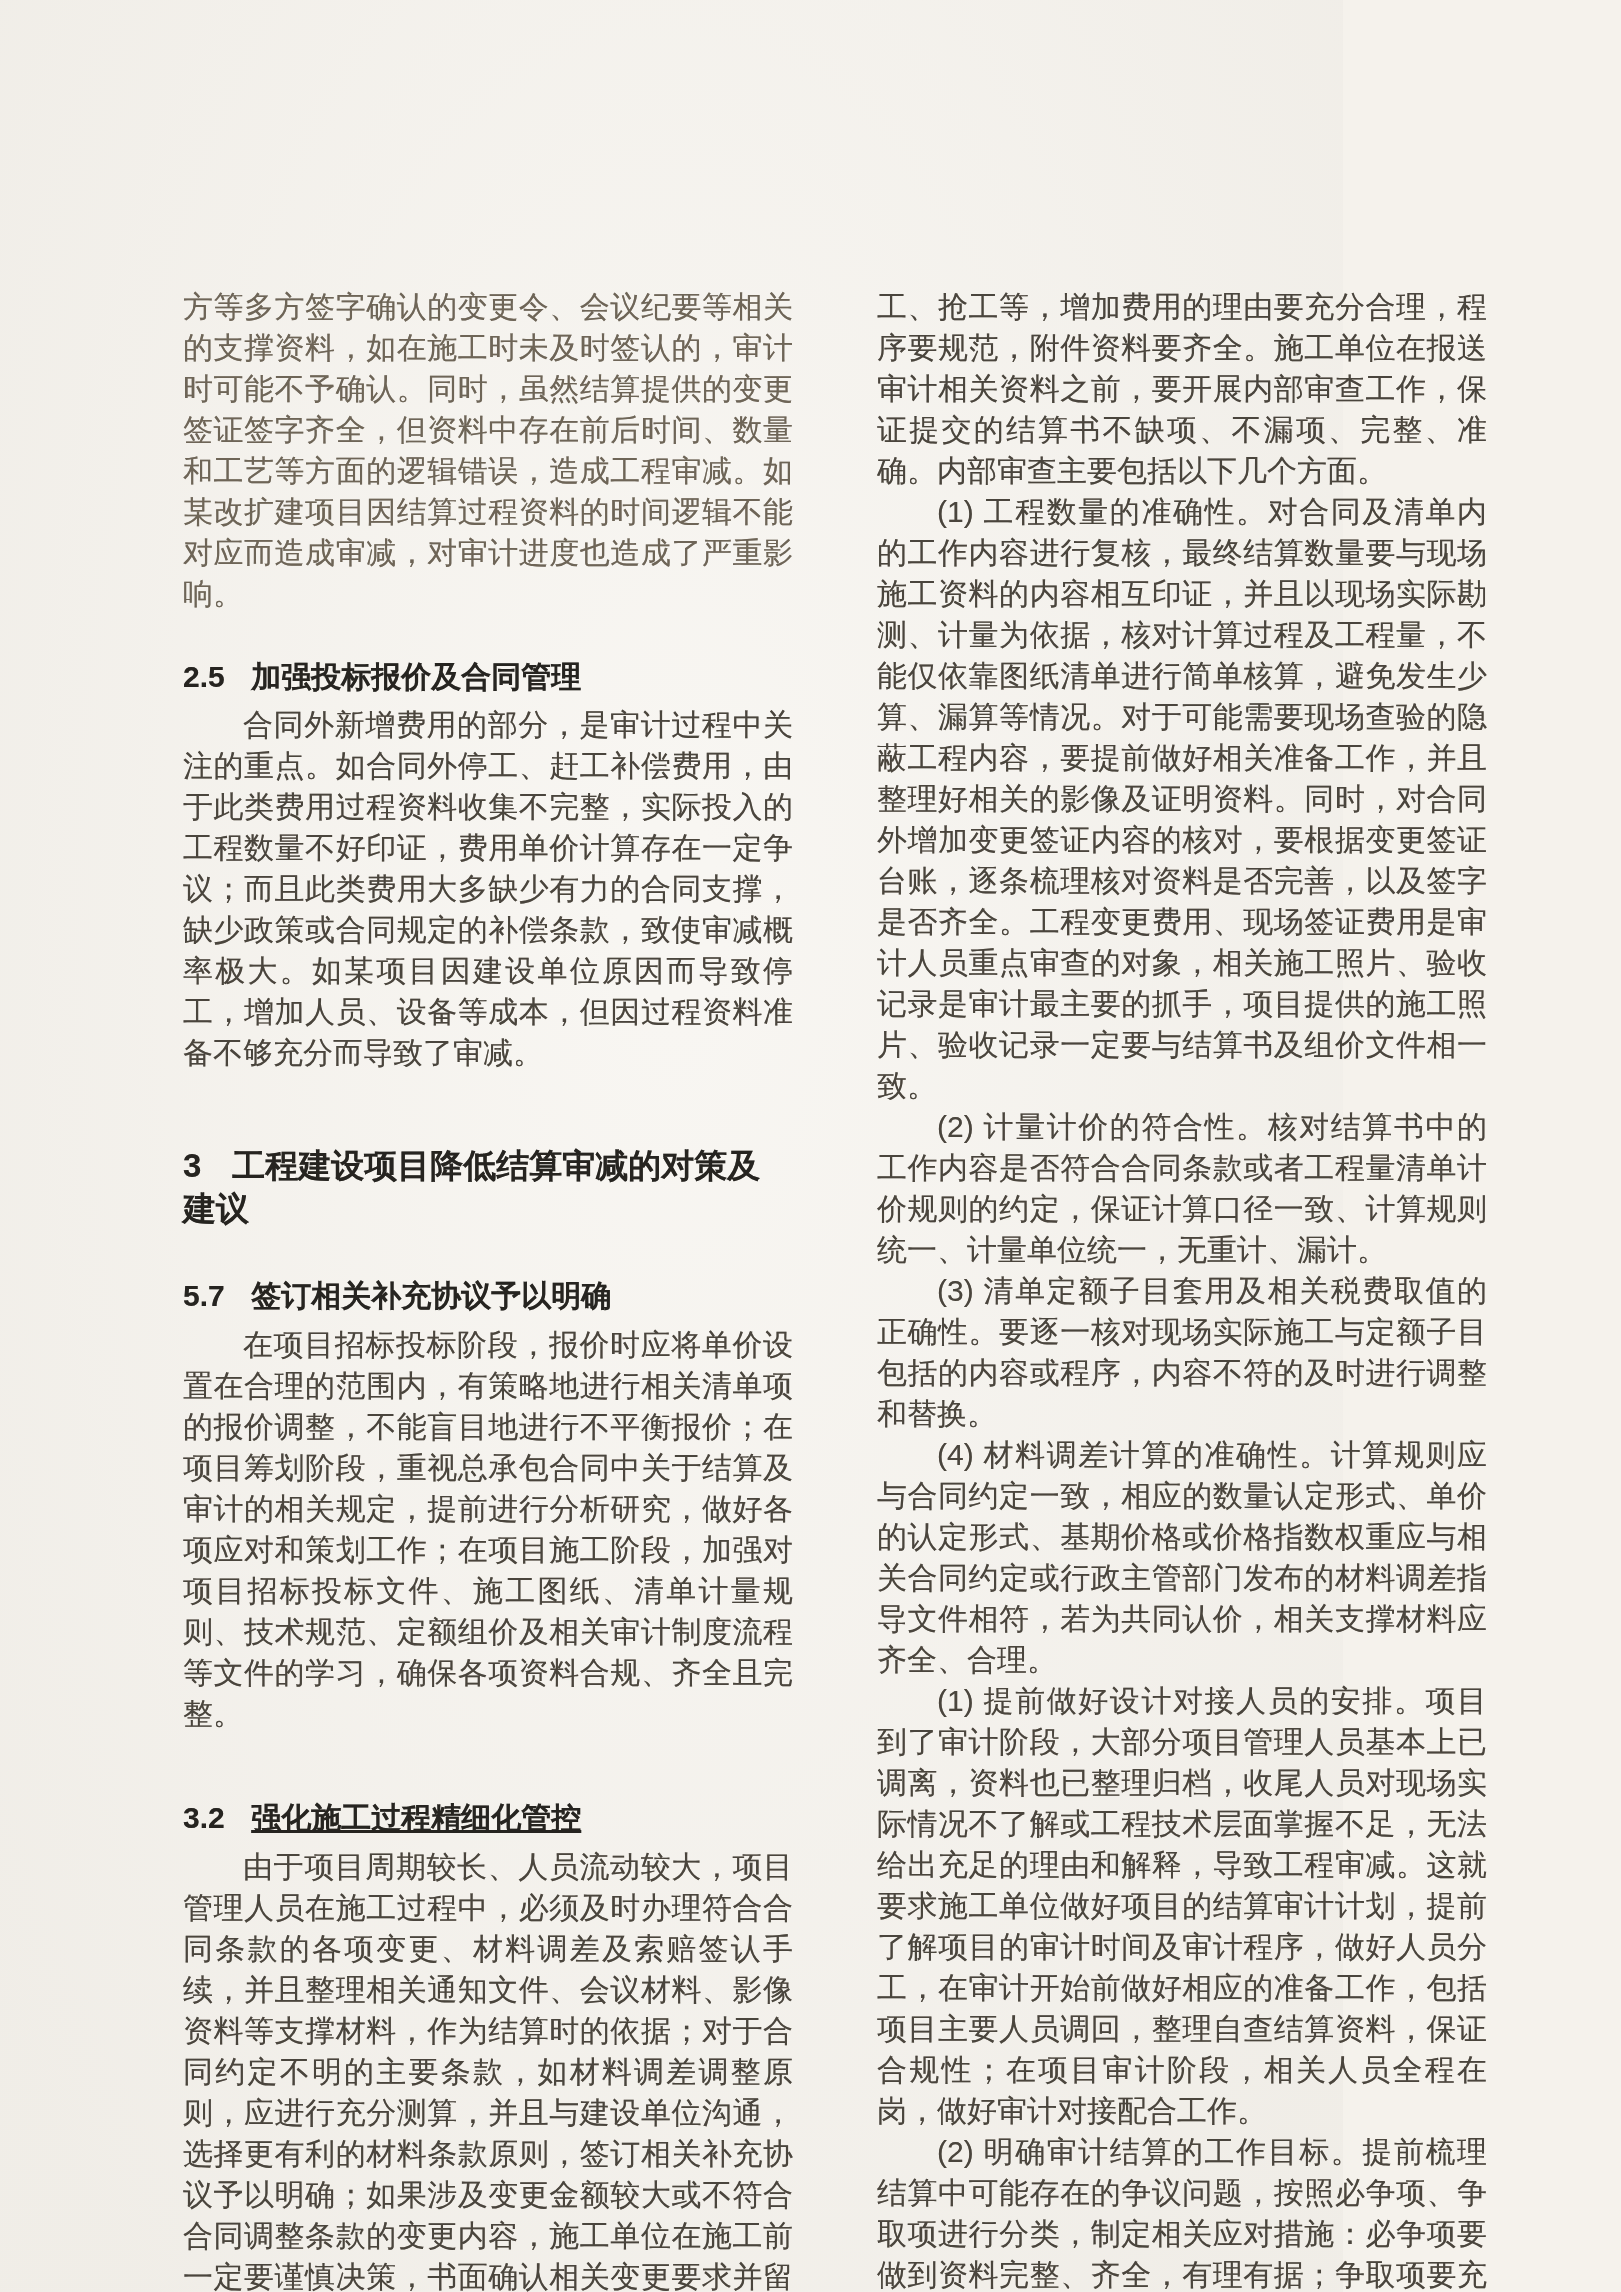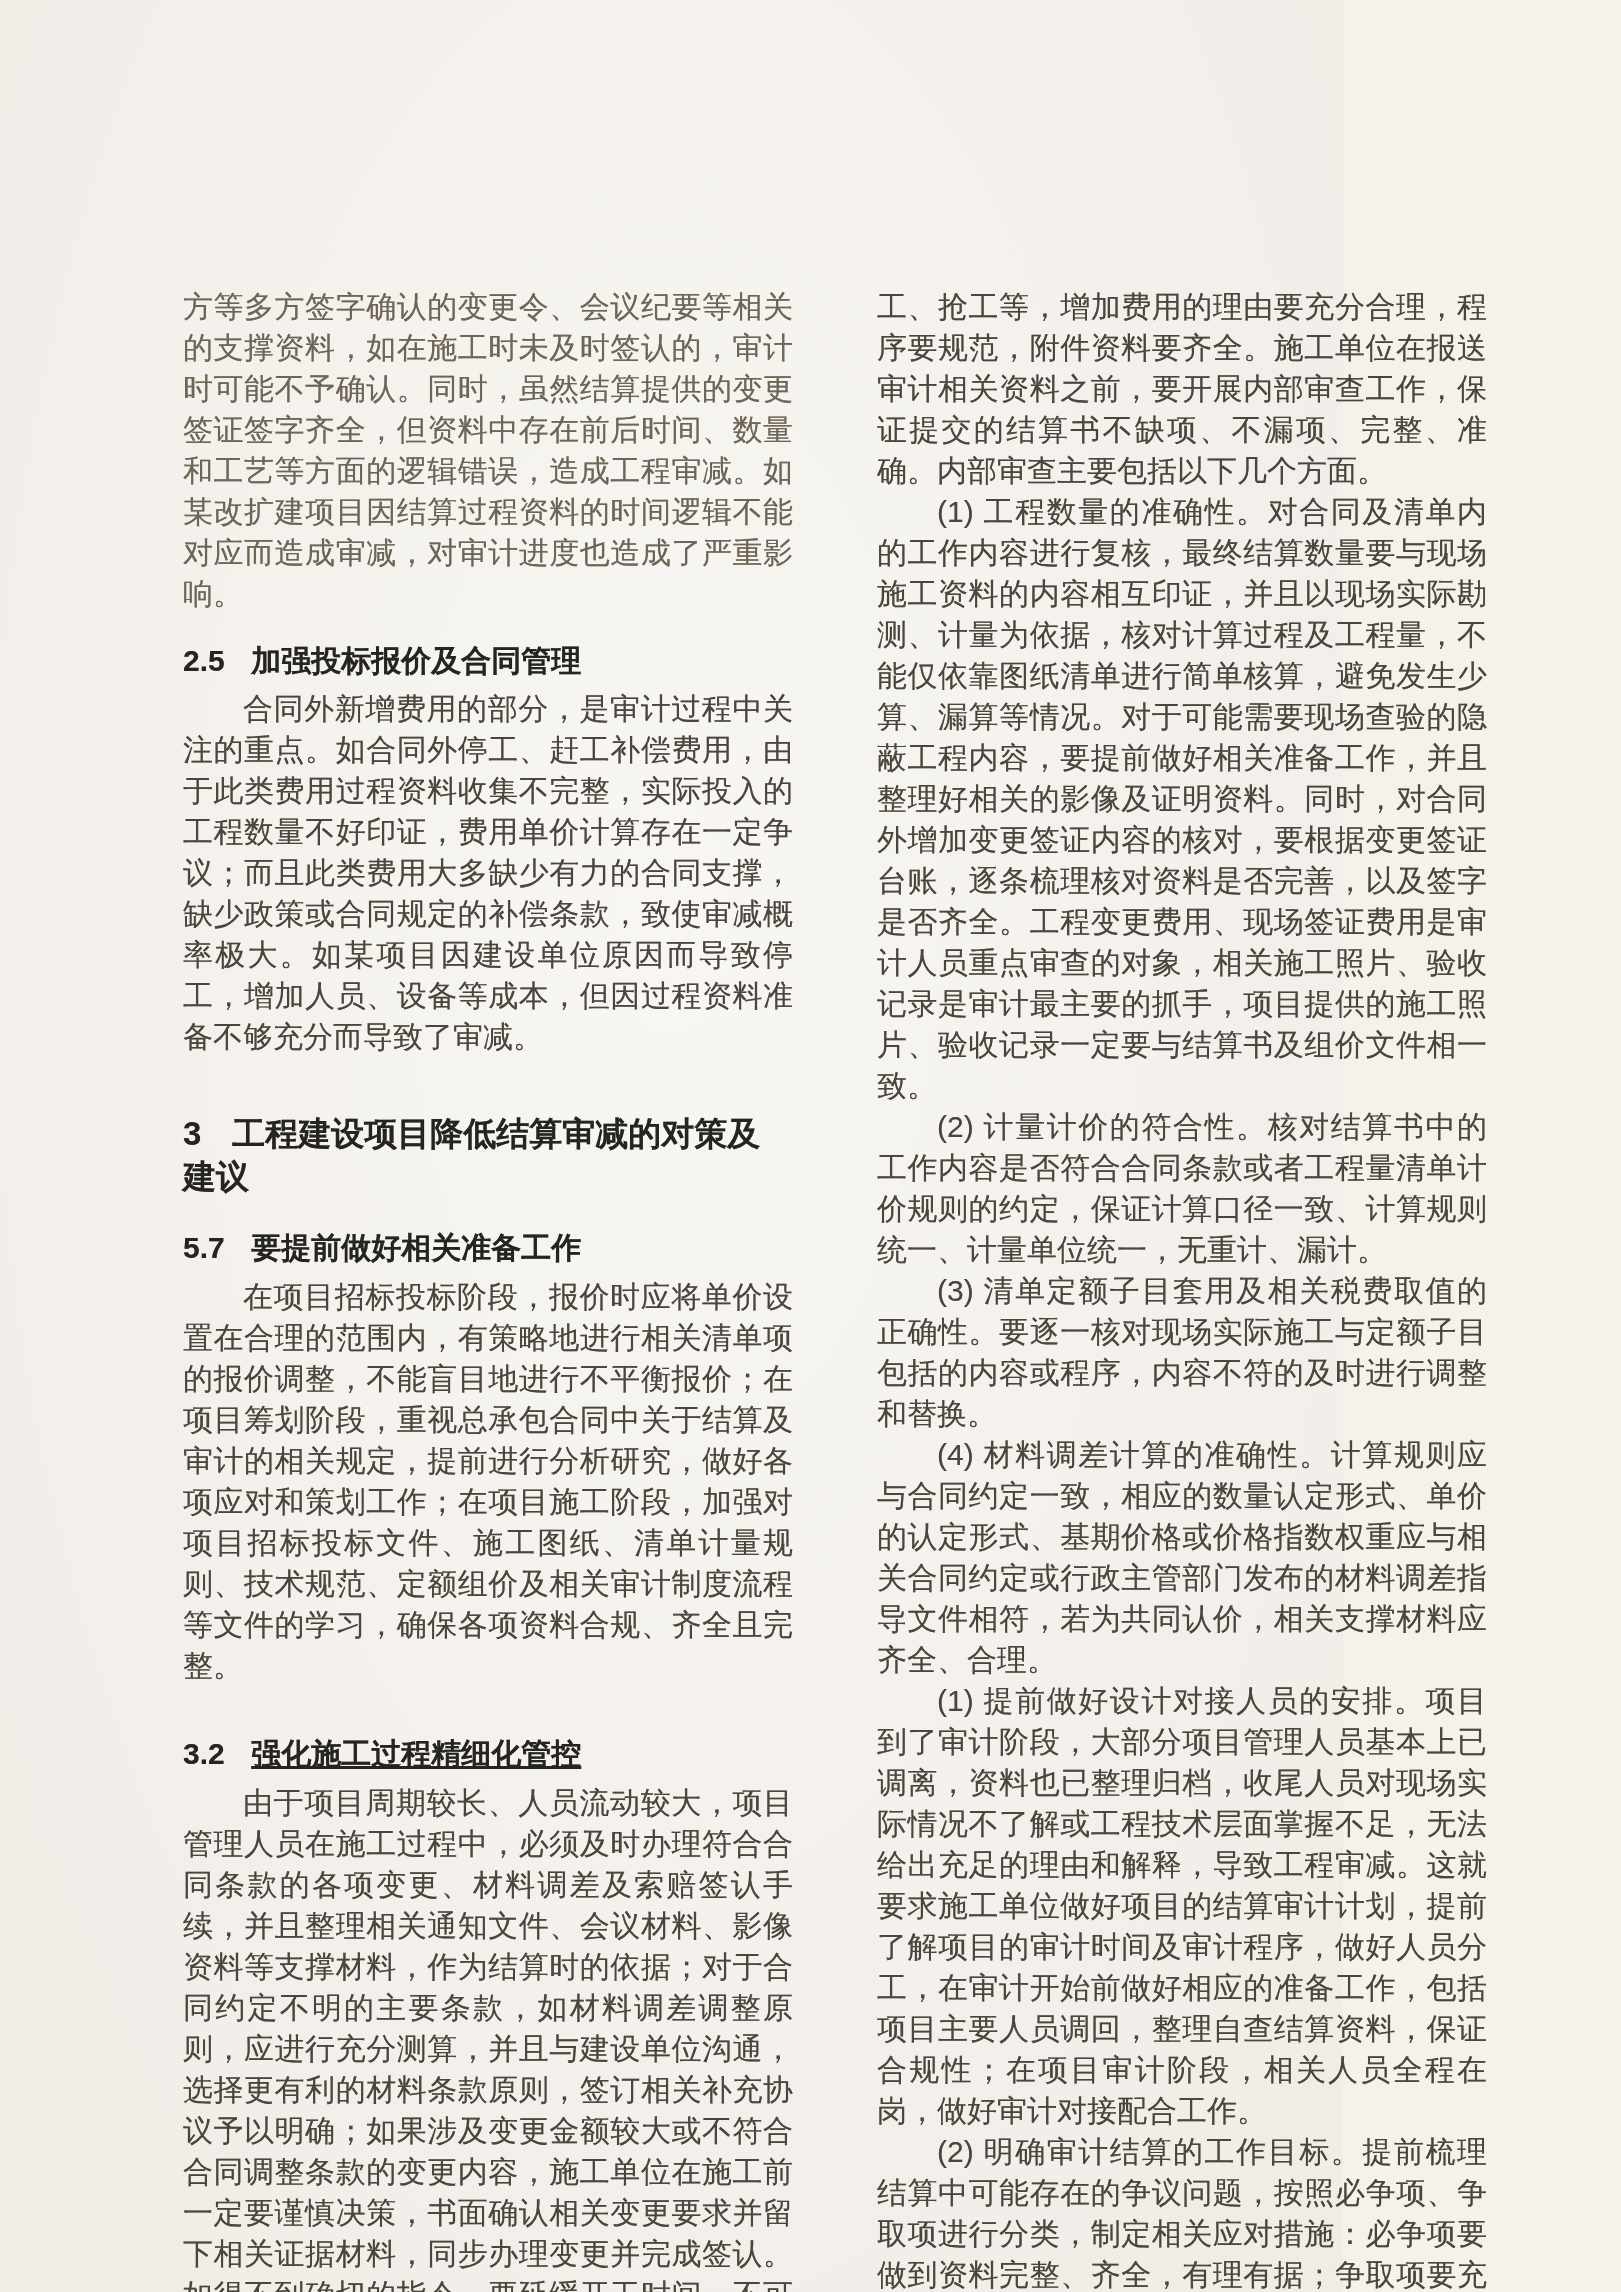--- a/index.html
+++ b/index.html
@@ -36,21 +36,21 @@
   .para.indent{text-indent:2em;}
   .para.faded{color:var(--faded_text);}
   .heading{
     font-size:30px;
     line-height:41px;
     font-weight:700;
     color:var(--heading_text);
     margin:25.5px 0 7.8px 0;
     text-shadow:0 0 0.5px rgba(35,32,28,0.5);
   }
-  .heading .num{display:inline-block;margin-right:26.5px;}
+  .heading .num{display:inline-block;margin-right:26.5px;margin-top:16px;}
   .heading.h1{
     font-size:33px;
     line-height:43px;
     margin:55px 0 15.7px 0;
   }
   .heading.h1 .num{margin-right:31px;}
   .heading.tight{margin-top:29px;}
   .heading.spaced{margin-top:47px;text-decoration:underline;}
   .heading.spaced-right{margin-top:43px;}
 </style>
@@ -60,21 +60,21 @@
 <div class="page">
 
   <div class="col">
     <p class="para faded">方等多方签字确认的变更令、会议纪要等相关的支撑资料，如在施工时未及时签认的，审计时可能不予确认。同时，虽然结算提供的变更签证签字齐全，但资料中存在前后时间、数量和工艺等方面的逻辑错误，造成工程审减。如某改扩建项目因结算过程资料的时间逻辑不能对应而造成审减，对审计进度也造成了严重影响。</p>
 
     <h3 class="heading"><span class="num">2.5</span><span class="title">加强投标报价及合同管理</span></h3>
     <p class="para indent">合同外新增费用的部分，是审计过程中关注的重点。如合同外停工、赶工补偿费用，由于此类费用过程资料收集不完整，实际投入的工程数量不好印证，费用单价计算存在一定争议；而且此类费用大多缺少有力的合同支撑，缺少政策或合同规定的补偿条款，致使审减概率极大。如某项目因建设单位原因而导致停工，增加人员、设备等成本，但因过程资料准备不够充分而导致了审减。</p>
 
     <h2 class="heading h1"><span class="num">3</span><span class="title">工程建设项目降低结算审减的对策及建议</span></h2>
 
-    <h3 class="heading tight"><span class="num">5.7</span><span class="title">要提前做好相关准备工作</span></h3>
+    <h3 class="heading tight"><span class="num">5.7</span><span class="title">签订相关补充协议予以明确</span></h3>
     <p class="para indent">在项目招标投标阶段，报价时应将单价设置在合理的范围内，有策略地进行相关清单项的报价调整，不能盲目地进行不平衡报价；在项目筹划阶段，重视总承包合同中关于结算及审计的相关规定，提前进行分析研究，做好各项应对和策划工作；在项目施工阶段，加强对项目招标投标文件、施工图纸、清单计量规则、技术规范、定额组价及相关审计制度流程等文件的学习，确保各项资料合规、齐全且完整。</p>
 
     <h3 class="heading spaced"><span class="num">3.2</span><span class="title">强化施工过程精细化管控</span></h3>
     <p class="para indent">由于项目周期较长、人员流动较大，项目管理人员在施工过程中，必须及时办理符合合同条款的各项变更、材料调差及索赔签认手续，并且整理相关通知文件、会议材料、影像资料等支撑材料，作为结算时的依据；对于合同约定不明的主要条款，如材料调差调整原则，应进行充分测算，并且与建设单位沟通，选择更有利的材料条款原则，签订相关补充协议予以明确；如果涉及变更金额较大或不符合合同调整条款的变更内容，施工单位在施工前一定要谨慎决策，书面确认相关变更要求并留下相关证据材料，同步办理变更并完成签认。如得不到确切的指令，要延缓开工时间，不可盲目地进行施工。</p>
 
   </div>
 
   <div class="col">
     <p class="para">工、抢工等，增加费用的理由要充分合理，程序要规范，附件资料要齐全。施工单位在报送审计相关资料之前，要开展内部审查工作，保证提交的结算书不缺项、不漏项、完整、准确。内部审查主要包括以下几个方面。</p>
     <p class="para indent">(1) 工程数量的准确性。对合同及清单内的工作内容进行复核，最终结算数量要与现场施工资料的内容相互印证，并且以现场实际勘测、计量为依据，核对计算过程及工程量，不能仅依靠图纸清单进行简单核算，避免发生少算、漏算等情况。对于可能需要现场查验的隐蔽工程内容，要提前做好相关准备工作，并且整理好相关的影像及证明资料。同时，对合同外增加变更签证内容的核对，要根据变更签证台账，逐条梳理核对资料是否完善，以及签字是否齐全。工程变更费用、现场签证费用是审计人员重点审查的对象，相关施工照片、验收记录是审计最主要的抓手，项目提供的施工照片、验收记录一定要与结算书及组价文件相一致。</p>

